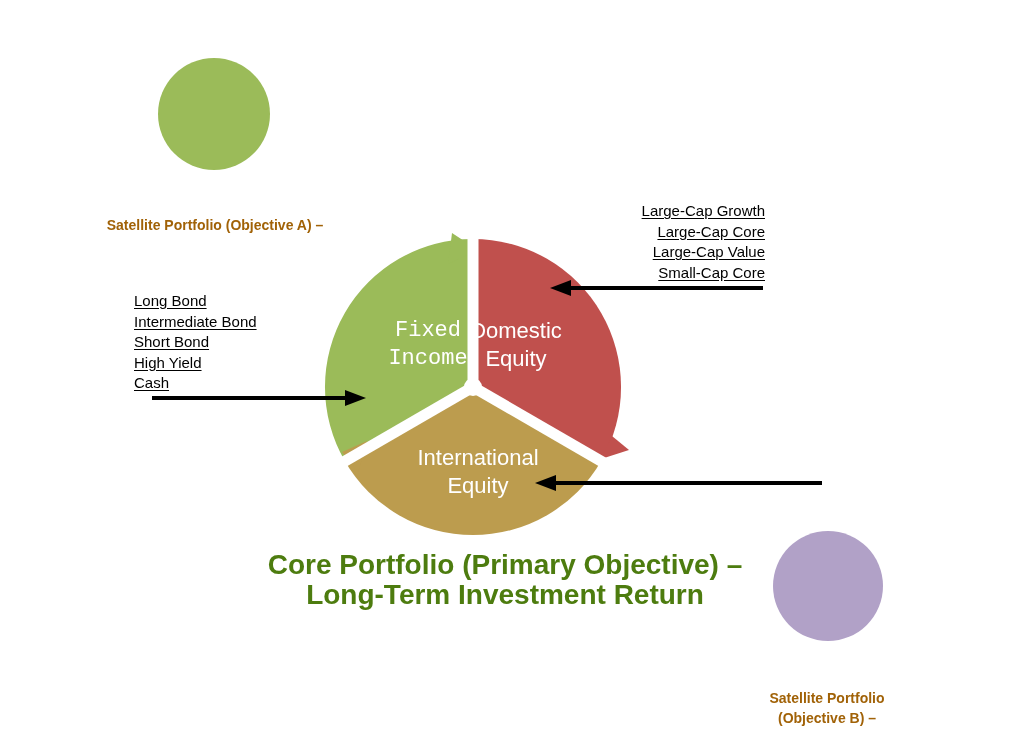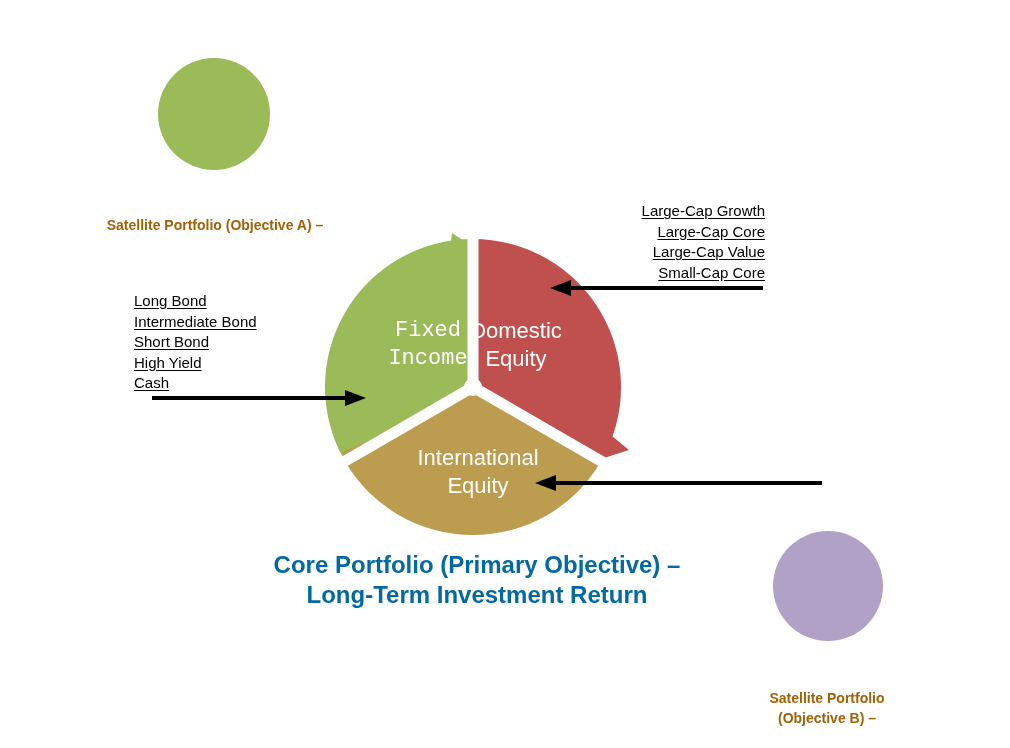--- a/index.html
+++ b/index.html
@@ -11,22 +11,23 @@
     overflow:hidden;
   }
   #shapes{position:absolute;left:0;top:0;width:1010px;height:748px;}
   .abs{position:absolute;}
   .ctr{transform:translateX(-50%);text-align:center;}
   .heading-sm{
     font-size:14px;font-weight:bold;color:#a16207;line-height:20px;
     white-space:pre-wrap;
   }
   .heading-lg{
-    font-size:24px;font-weight:bold;color:#0369a1;line-height:30px;
+    font-size:28px;font-weight:bold;color:#4d7c0f;line-height:30px;
     white-space:nowrap;
+    margin-left:28px;
   }
   .asset-list{font-size:15px;color:#000;line-height:20.5px;}
   .asset-list.right{text-align:right;}
   .asset-list div{text-decoration:underline;text-underline-offset:2px;white-space:nowrap;}
   .seg-label{
     font-size:22px;color:#fff;line-height:28px;white-space:nowrap;
   }
 </style>
 </head>
 <body>

